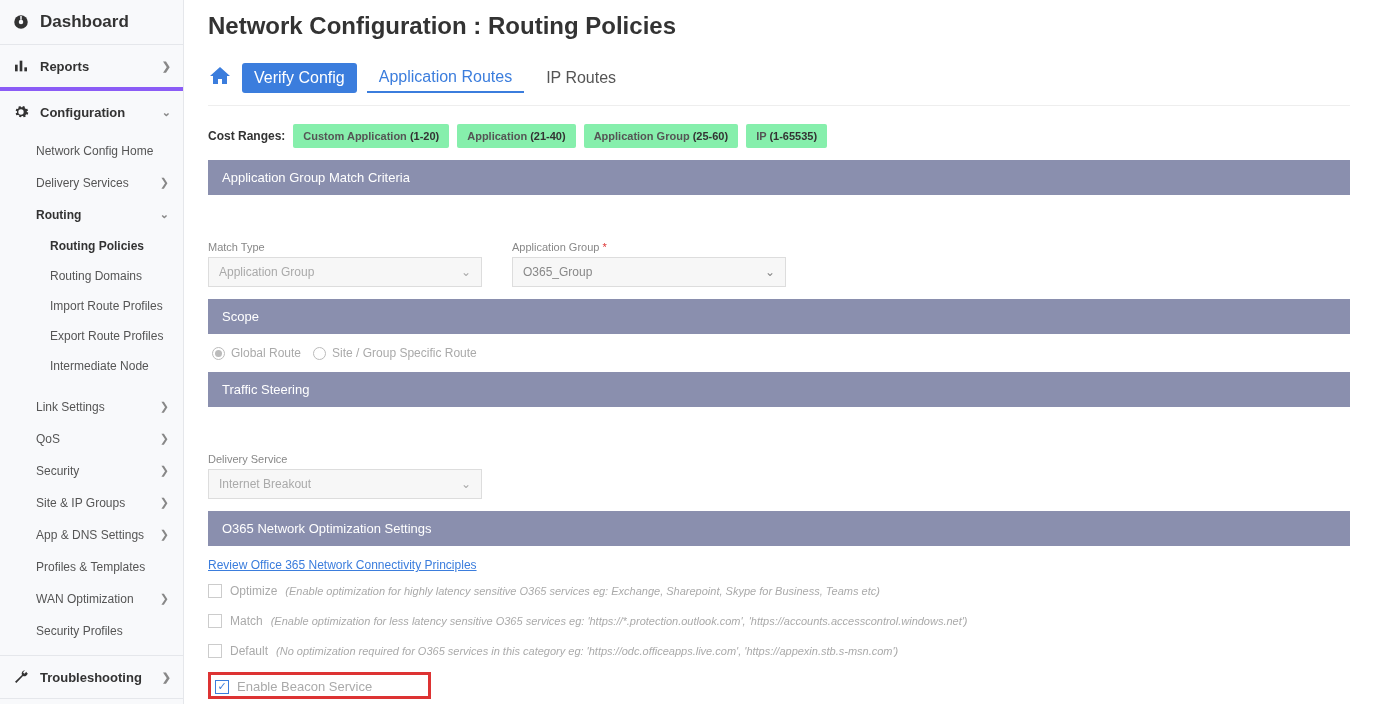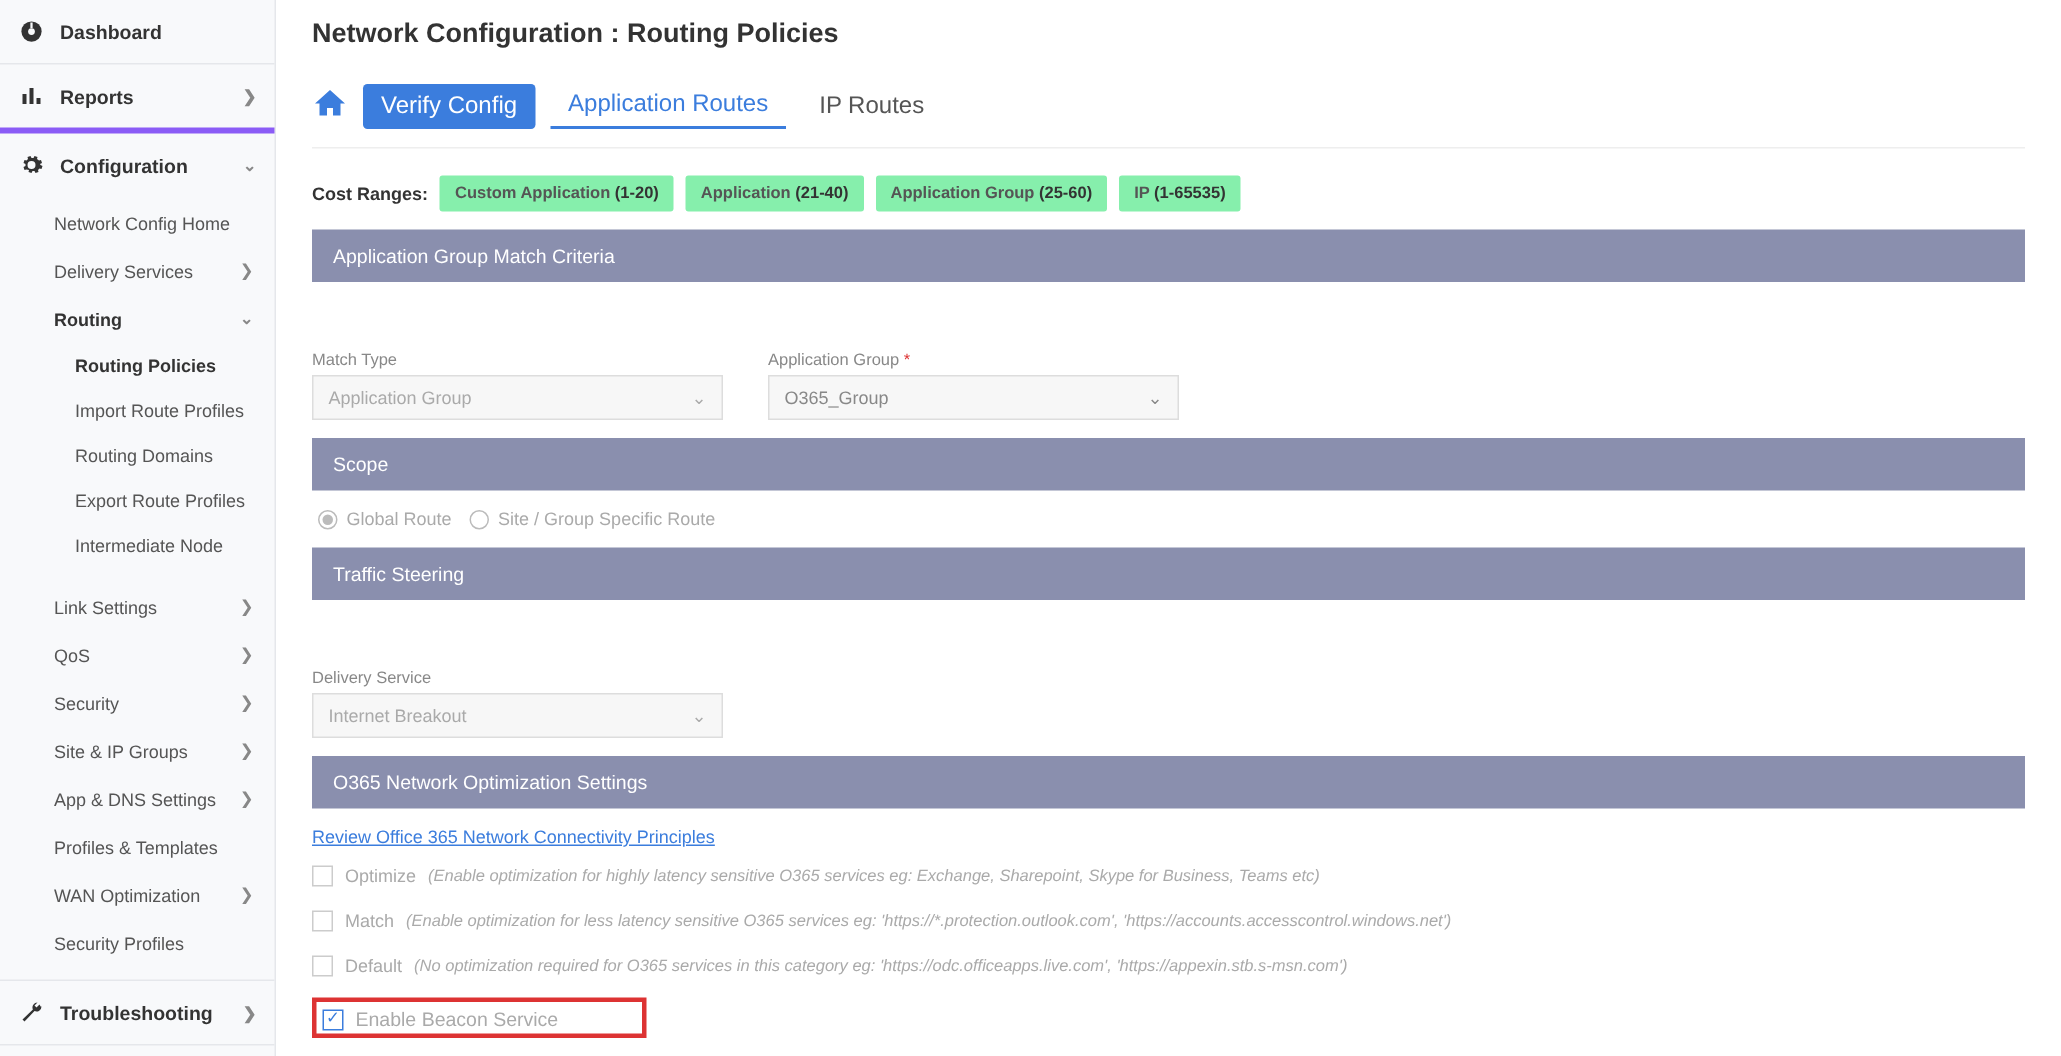--- a/index.html
+++ b/index.html
@@ -1,30 +1,30 @@
 <!DOCTYPE html>
 <html><head>
 <meta charset="utf-8">
 <style>
 * { box-sizing: border-box; margin: 0; padding: 0; }
 body { font-family: Arial, Helvetica, sans-serif; font-size: 13px; color: #333; background: #fff; }
 .app { display: flex; width: 1374px; min-height: 704px; }
 .sidebar { width: 184px; background: #f8f9fb; border-right: 1px solid #e5e7eb; }
-.nav-item { display: flex; align-items: center; padding: 12px 12px; cursor: pointer; color: #333; font-size: 13px; font-weight: bold; border-bottom: 1px solid #e5e7eb; }
+.nav-item { display: flex; align-items: center; padding: 12px 12px; cursor: pointer; color: #333; font-size: 17px; font-weight: bold; border-bottom: 1px solid #e5e7eb; }
 .nav-item-clean { display: flex; align-items: center; justify-content: space-between; padding: 12px 12px; cursor: pointer; color: #333; font-size: 13px; font-weight: bold; }
 .nav-item-inner { display: flex; align-items: center; }
 .nav-icon { width: 18px; height: 18px; margin-right: 10px; display: inline-flex; align-items: center; justify-content: center; }
 .chevron { color: #888; font-size: 11px; }
 .sub-list { padding: 2px 0 8px 0; }
 .sub-item { display: flex; align-items: flex-start; justify-content: space-between; padding: 9px 14px 9px 36px; font-size: 12px; color: #555; cursor: pointer; }
 .sub-item.bold { font-weight: bold; color: #333; }
 .sub-sub-item { padding: 8px 14px 8px 50px; font-size: 12px; color: #555; cursor: pointer; }
 .sub-sub-item.active { font-weight: bold; color: #333; }
 .main { flex: 1; padding: 10px 24px 24px 24px; }
-.page-title { font-size: 18px; font-weight: bold; color: #333; margin-bottom: 22px; margin-top: 2px; }
+.page-title { font-size: 24px; font-weight: bold; color: #333; margin-bottom: 22px; margin-top: 2px; }
 .breadcrumb-tabs { display: flex; align-items: center; gap: 10px; padding-bottom: 12px; border-bottom: 1px solid #eee; }
 .home-ic { color: #3b7ddd; }
 .tab { padding: 6px 12px; font-size: 16px; cursor: pointer; color: #555; border-radius: 3px; }
 .tab.verify { background: #3b7ddd; color: #fff; }
 .tab.active { color: #3b7ddd; border-bottom: 2px solid #3b7ddd; border-radius: 0; padding-bottom: 5px; }
 .cost-row { display: flex; align-items: center; gap: 8px; margin: 18px 0 12px 0; }
 .cost-label { font-size: 12px; font-weight: bold; }
 .chip { background: #86efac; padding: 6px 10px; font-size: 11px; color: #555; border-radius: 2px; font-weight: bold; }
 .chip b { color: #333; }
 .section-bar { background: #8a8fae; color: #fff; padding: 10px 14px; font-size: 13px; margin-top: 0; }
@@ -102,22 +102,22 @@
       <div class="sub-item">
           <span>Delivery Services</span>
           <span class="chevron">❯</span>
         </div>
       <div class="sub-item bold">
           <span>Routing</span>
           <span class="chevron">⌄</span>
         </div>
 
       <div class="sub-sub-item active">Routing Policies</div>
+      <div class="sub-sub-item">Routing Domains</div>
       <div class="sub-sub-item">Import Route Profiles</div>
-      <div class="sub-sub-item">Routing Domains</div>
       <div class="sub-sub-item">Export Route Profiles</div>
       <div class="sub-sub-item">Intermediate Node</div>
 
       <div style="height:10px"></div>
       <div class="sub-item">
           <span>Link Settings</span>
           <span class="chevron">❯</span>
         </div>
       <div class="sub-item">
           <span>QoS</span>

